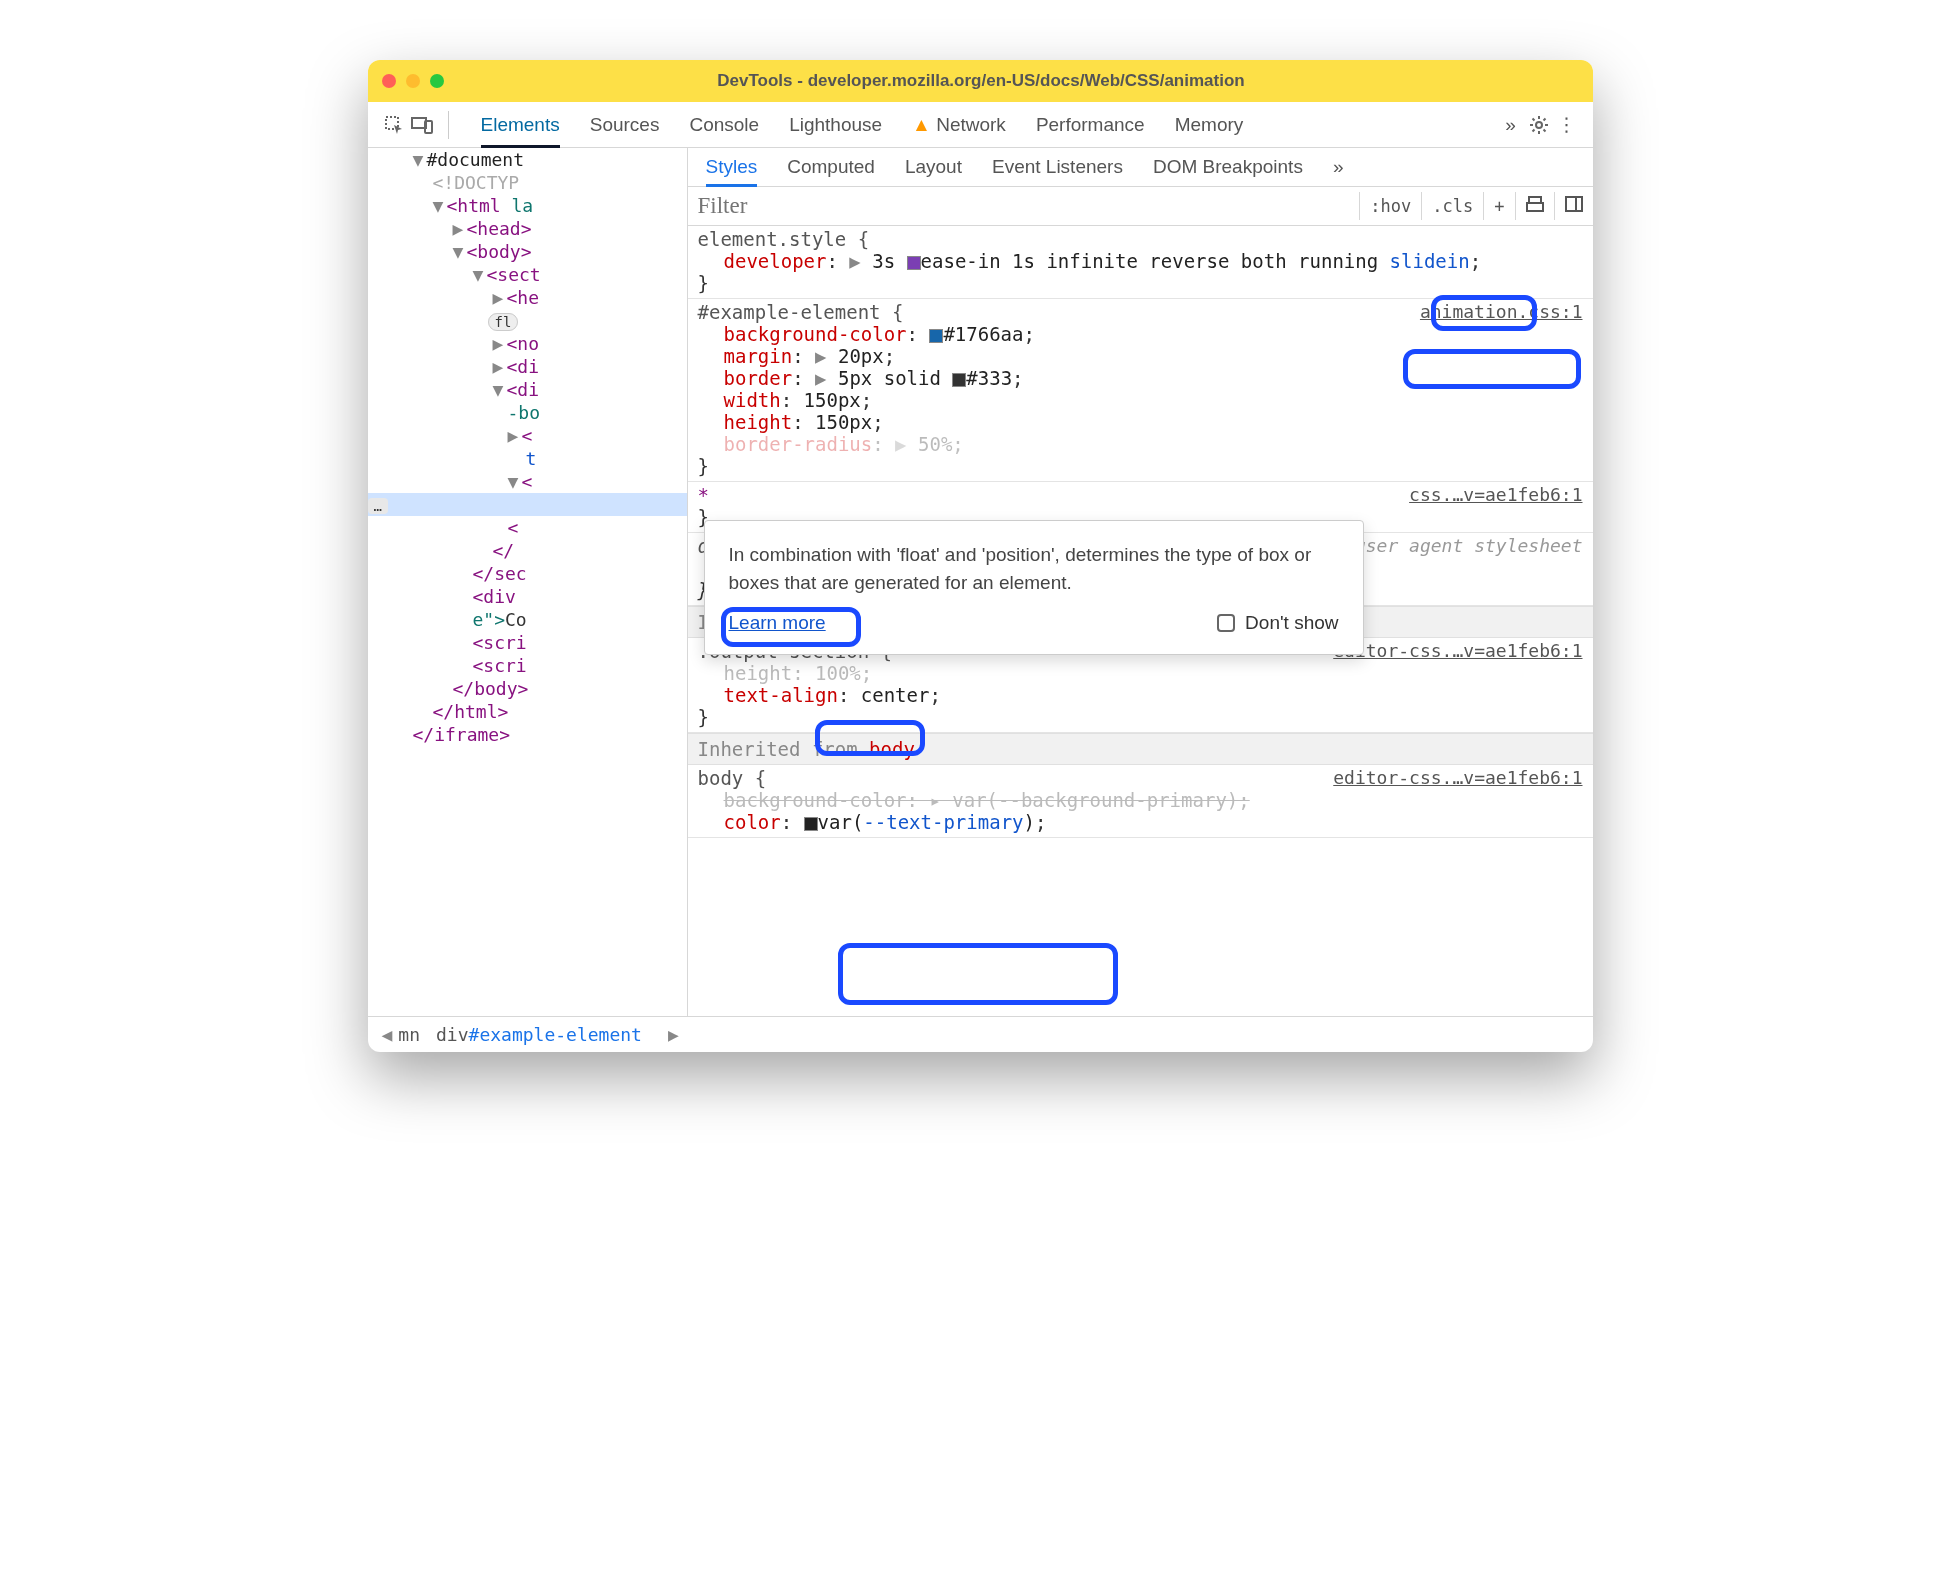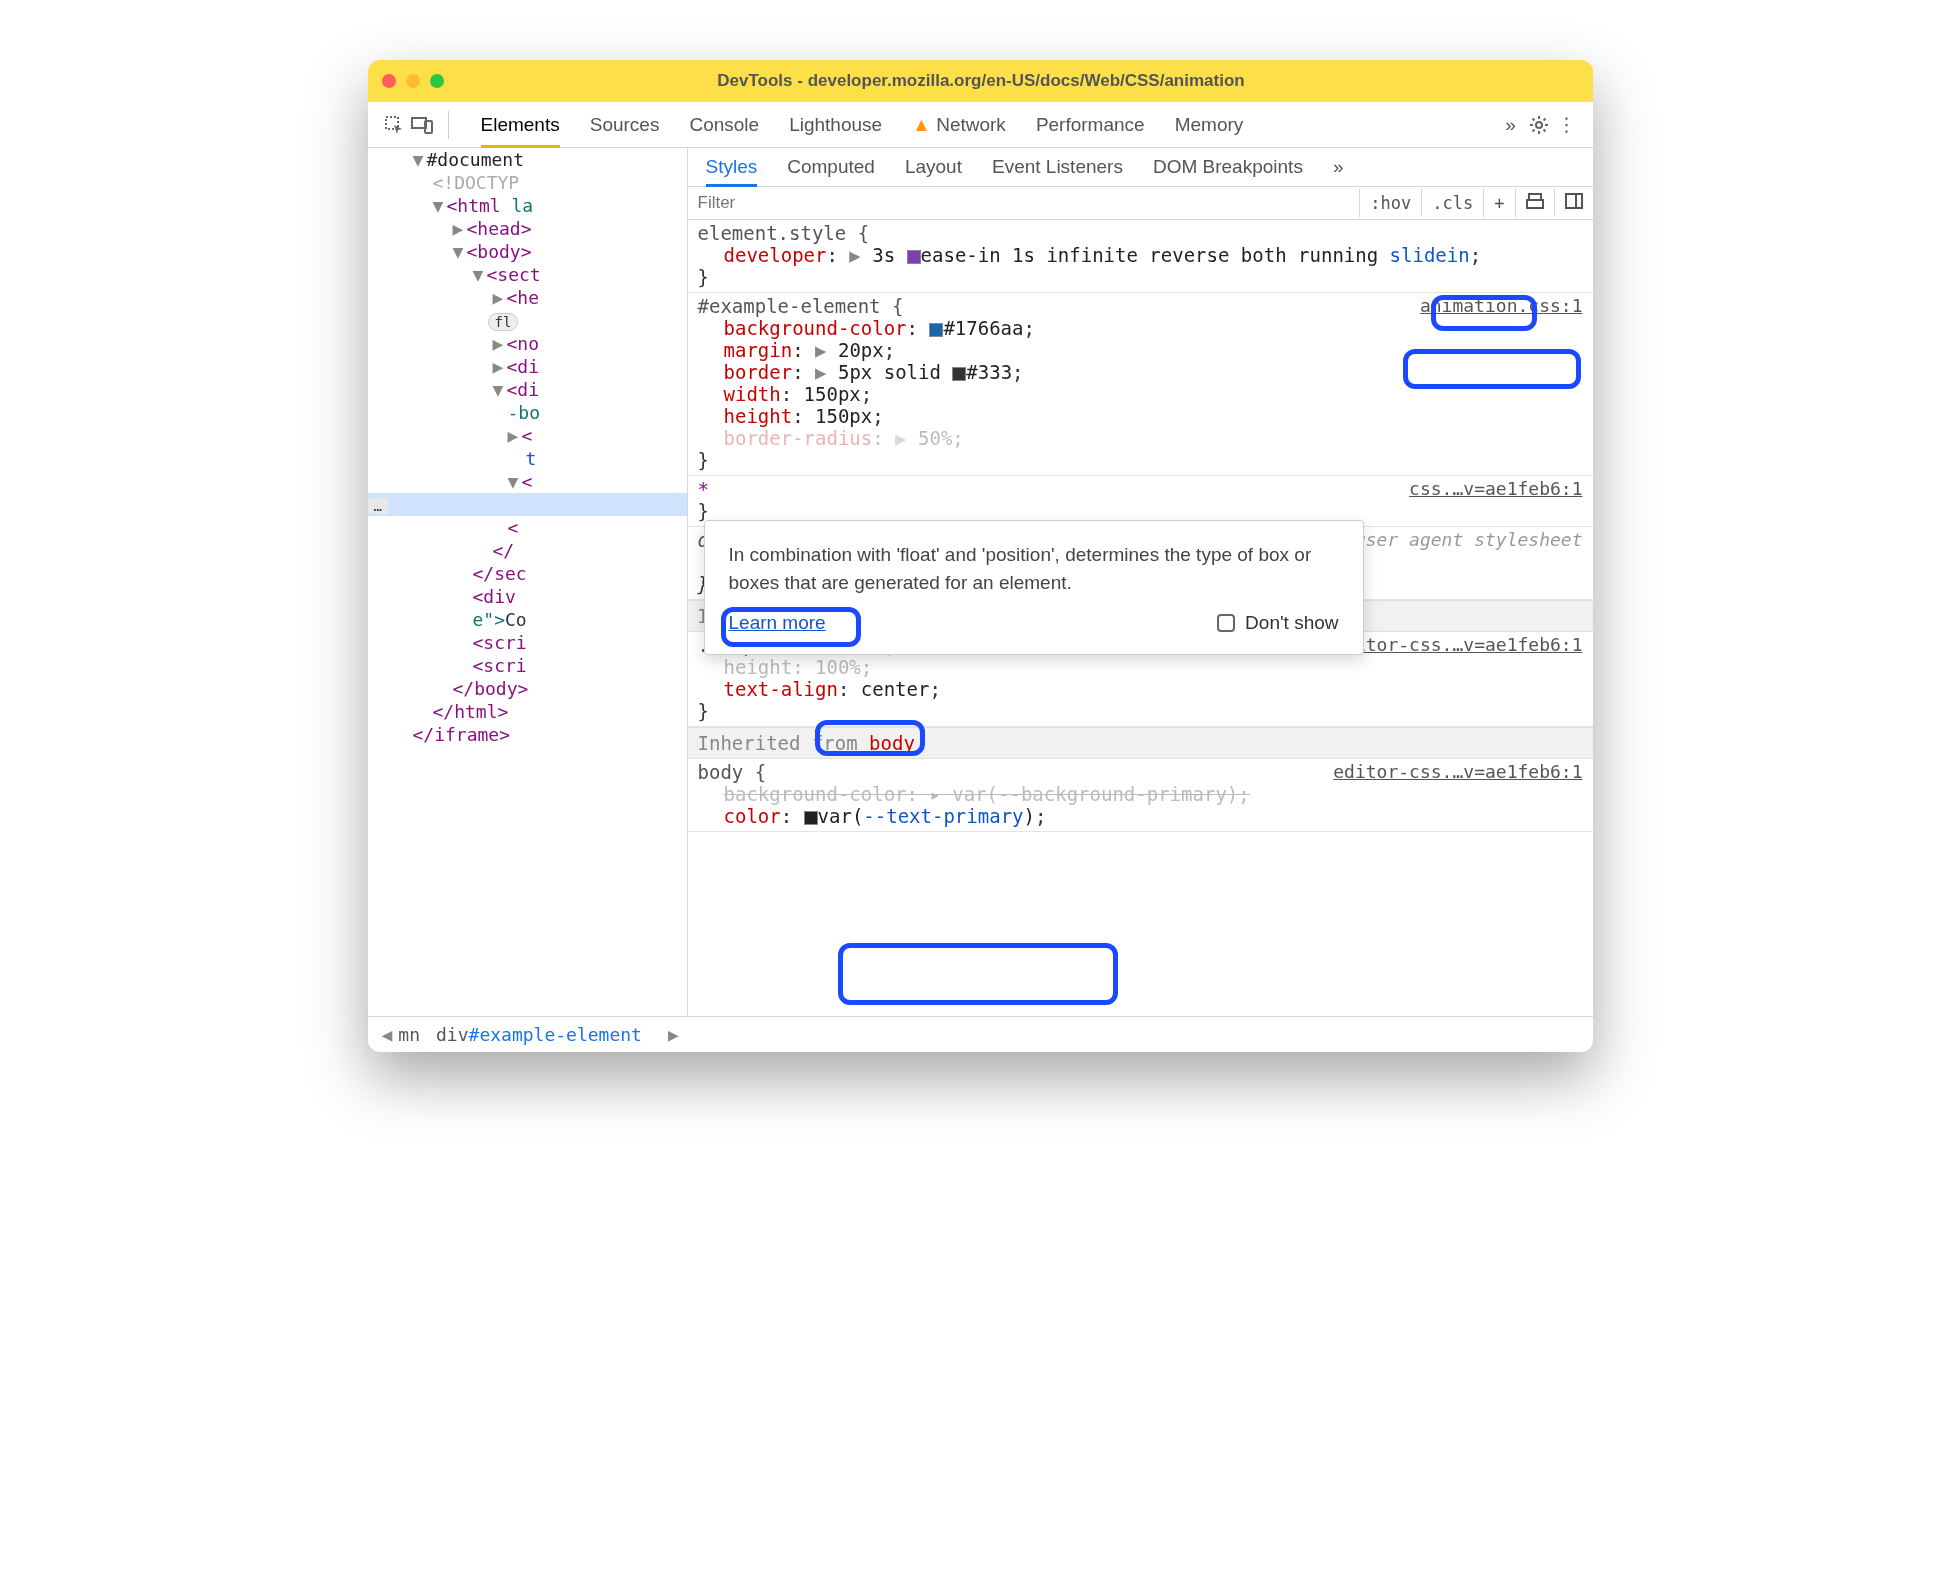--- a/index.html
+++ b/index.html
@@ -22,40 +22,40 @@
   .traffic { display:flex; gap:10px; }
   .traffic span { width:14px; height:14px; border-radius:50%; display:block; }
   .t-red{background:#ff5f57} .t-yel{background:#febc2e} .t-grn{background:#28c840}
   .title { flex:1; text-align:center; font-size:17px; color:#555; font-weight:600;}
   
   
   .toolrow { height:46px; display:flex; align-items:center; padding:0 12px; border-bottom:1px solid #d7d7d7;}
   .ticon{ width:28px; height:28px; display:flex;align-items:center;justify-content:center; color:#555;}
   .tabs1{ display:flex; gap:30px; margin-left:20px; flex:1;}
   .tab1{ color:#555;}
-  .tab1.active{ color:#000000; border-bottom:3px solid #eab308; padding-bottom:2px; margin-bottom:-12px;}
+  .tab1.active{ color:#0369a1; border-bottom:3px solid #0f172a; padding-bottom:2px; margin-bottom:-12px;}
   .warn-icon{ color:#f90;}
   
   
   .main{ display:flex; height:calc(100% - 42px - 46px - 36px); }
   .dom{ width:320px; border-right:1px solid #d7d7d7; overflow:hidden; font-size:18px;}
   .dom-line{ white-space:nowrap; padding:1px 0;}
   .t-tag{color:#881280;} .t-attr{color:#0f766e;text-align:center;} .t-txt{color:#222;}
   .dom .ind1{padding-left:45px}.dom .ind2{padding-left:65px}.dom .ind3{padding-left:85px}
   .dom .ind4{padding-left:105px}.dom .ind5{padding-left:125px}
   .tri{color:#888; display:inline-block; width:14px;}
   .dom .sel{ background:#cfe3ff;}
   .elps{ background:#e8e8e8; padding:0 6px; border-radius:4px; font-size:14px;}
   
   
   .styles{ flex:1; display:flex; flex-direction:column; overflow:hidden;}
   .tabs2{ display:flex; gap:30px; padding:8px 18px; border-bottom:1px solid #d7d7d7;}
   .tab2{ color:#555;} .tab2.active{ color:#1a73e8; border-bottom:3px solid #1a73e8; padding-bottom:6px; margin-bottom:-9px;}
   .filterrow{ display:flex; align-items:center; border-bottom:1px solid #d7d7d7;}
-  .filterrow input{ flex:1; border:none; padding:6px 10px; font-size:17px; outline:none; color:#888;}
+  .filterrow input{ flex:1; border:none; padding:6px 10px; font-size:23px; outline:none; color:#888;font-family:Liberation Serif, serif;}
   .fbtn{ padding:4px 10px; color:#555; border-left:1px solid #d7d7d7; font-size:17px;}
   
   .rules{ flex:1; overflow:auto; font-size:19px;}
   .rule{ border-bottom:1px solid #e4e4e4; padding:2px 10px 4px 10px; position:relative;}
   .sel-txt{ color:#555;}
   .src-link{ position:absolute; right:10px; top:2px; text-decoration:underline; color:#555; font-size:18px;}
   .prop{ padding-left:26px; white-space:nowrap;}
   .p-name{color:#c80000;} .p-val{color:#222;} .p-link{color:#1155cc;}
   .swatch{ display:inline-block; width:14px; height:14px; vertical-align:-2px; border:1px solid #888;}
   .disabled{color:#bbb;}

